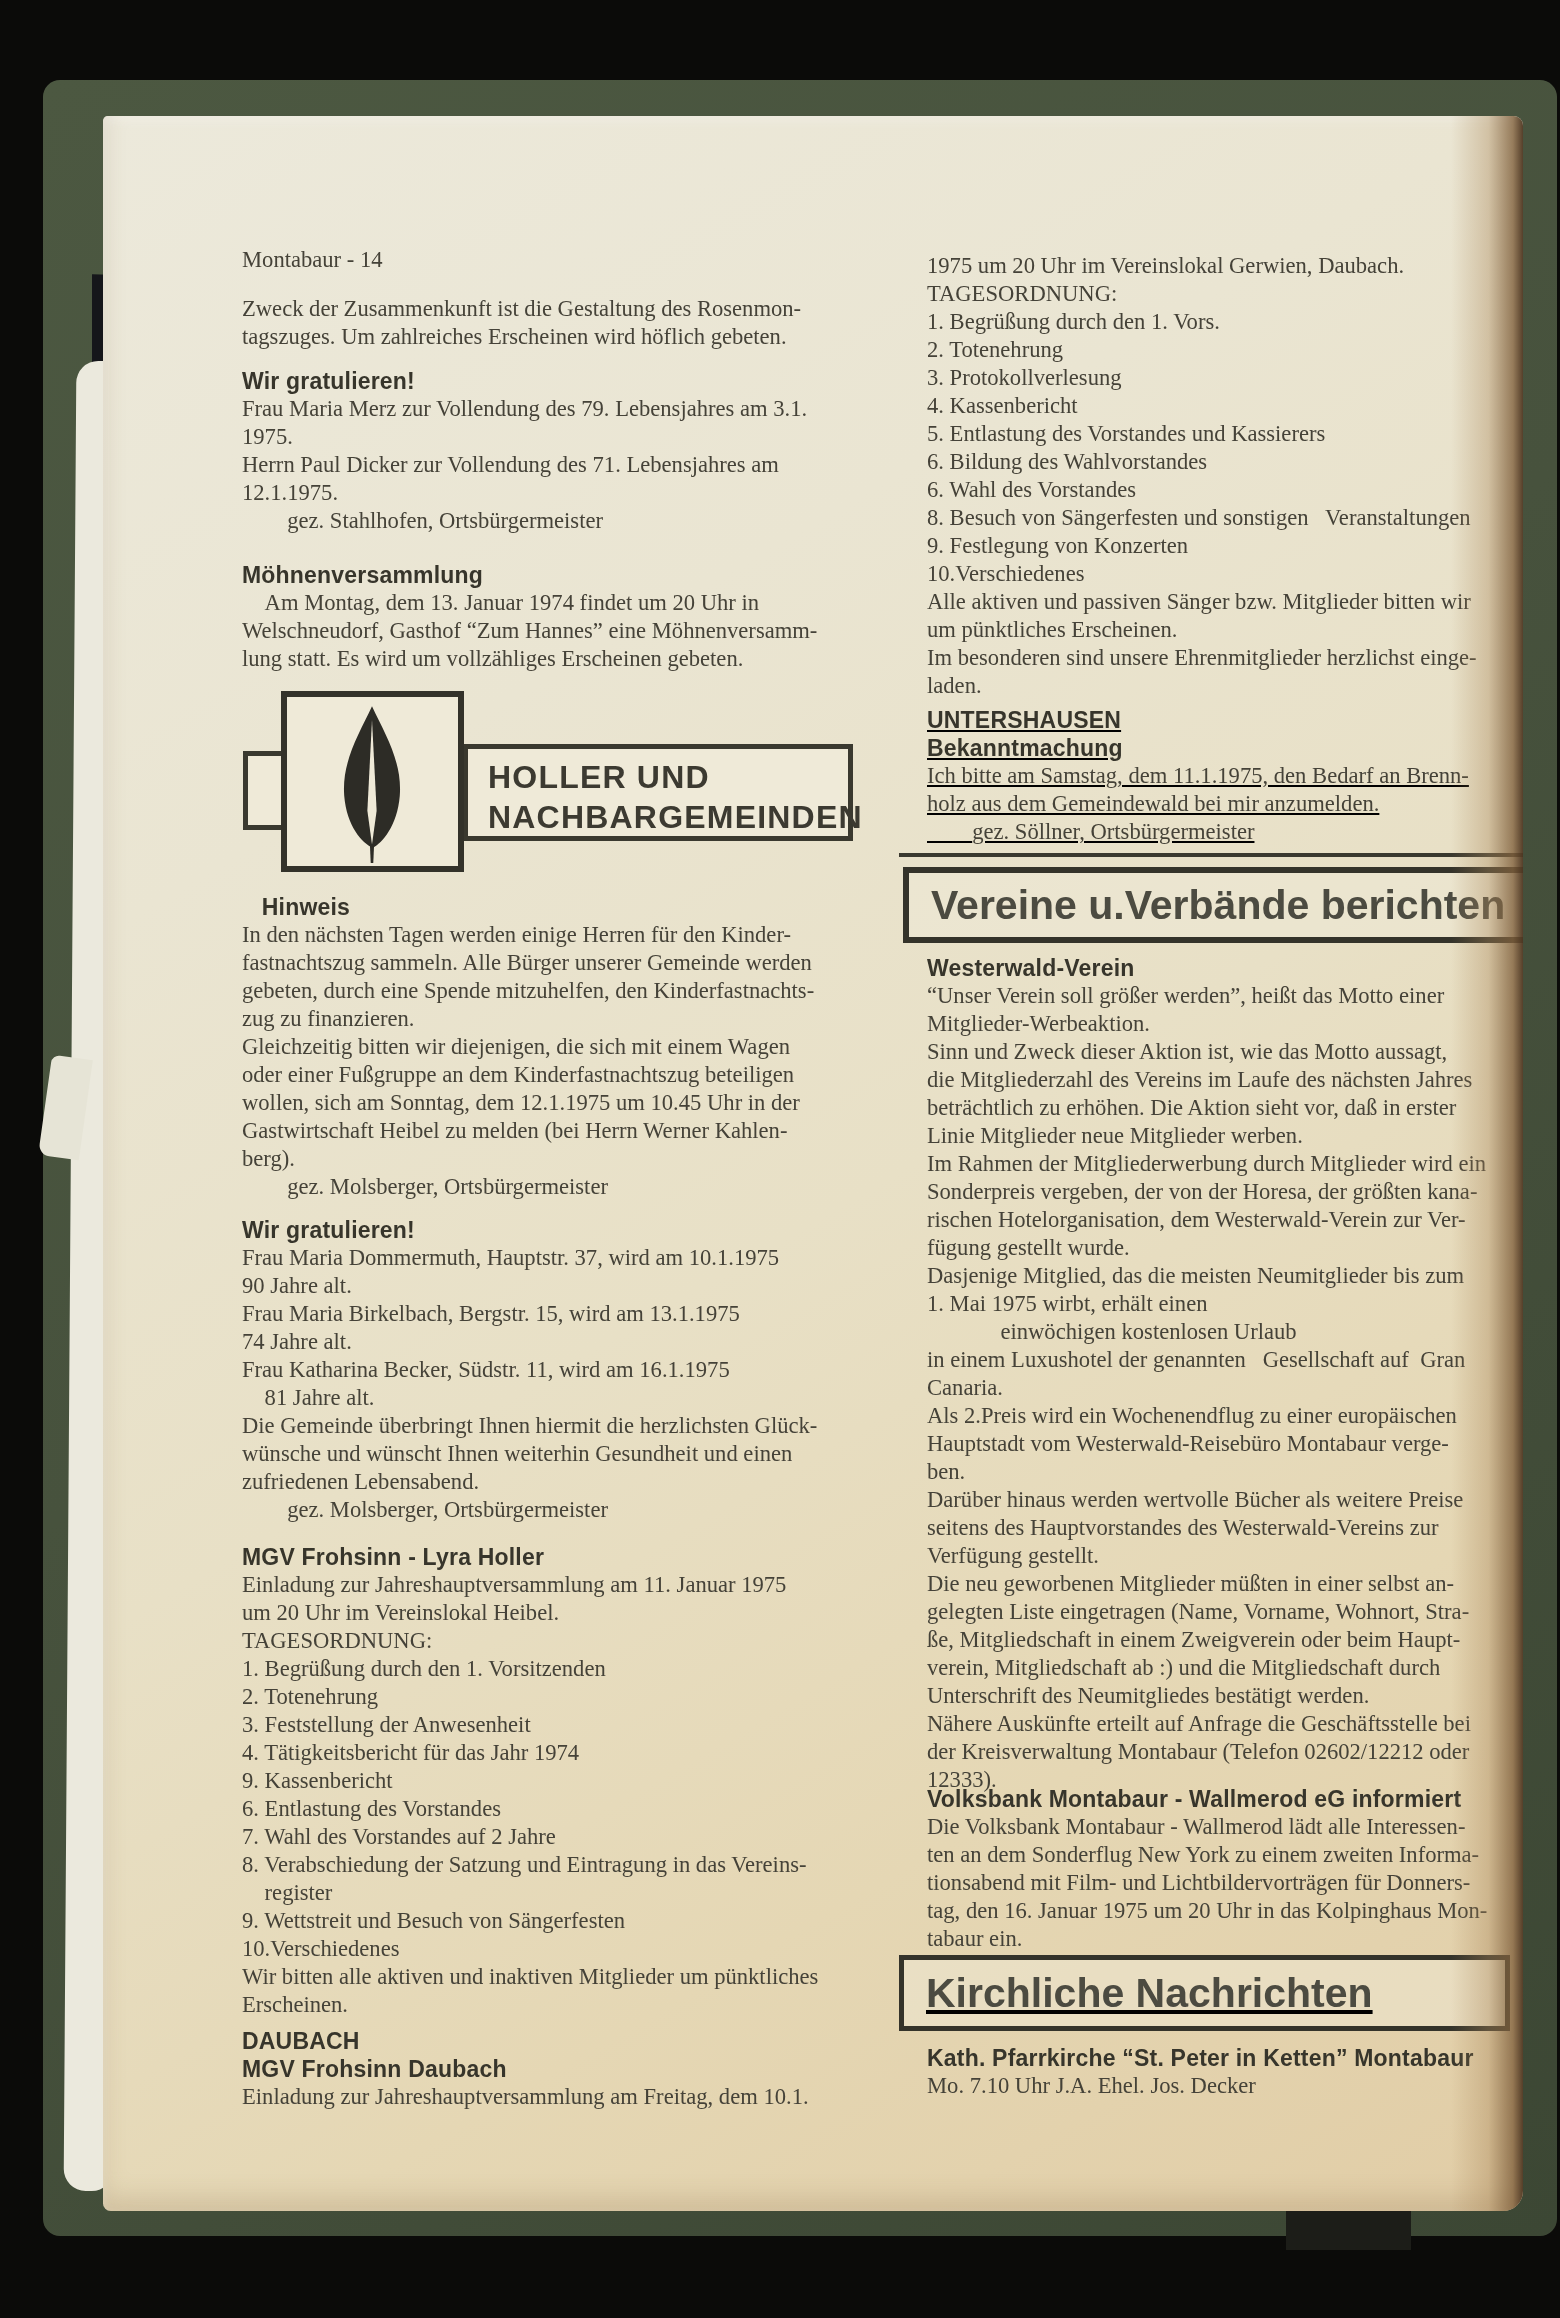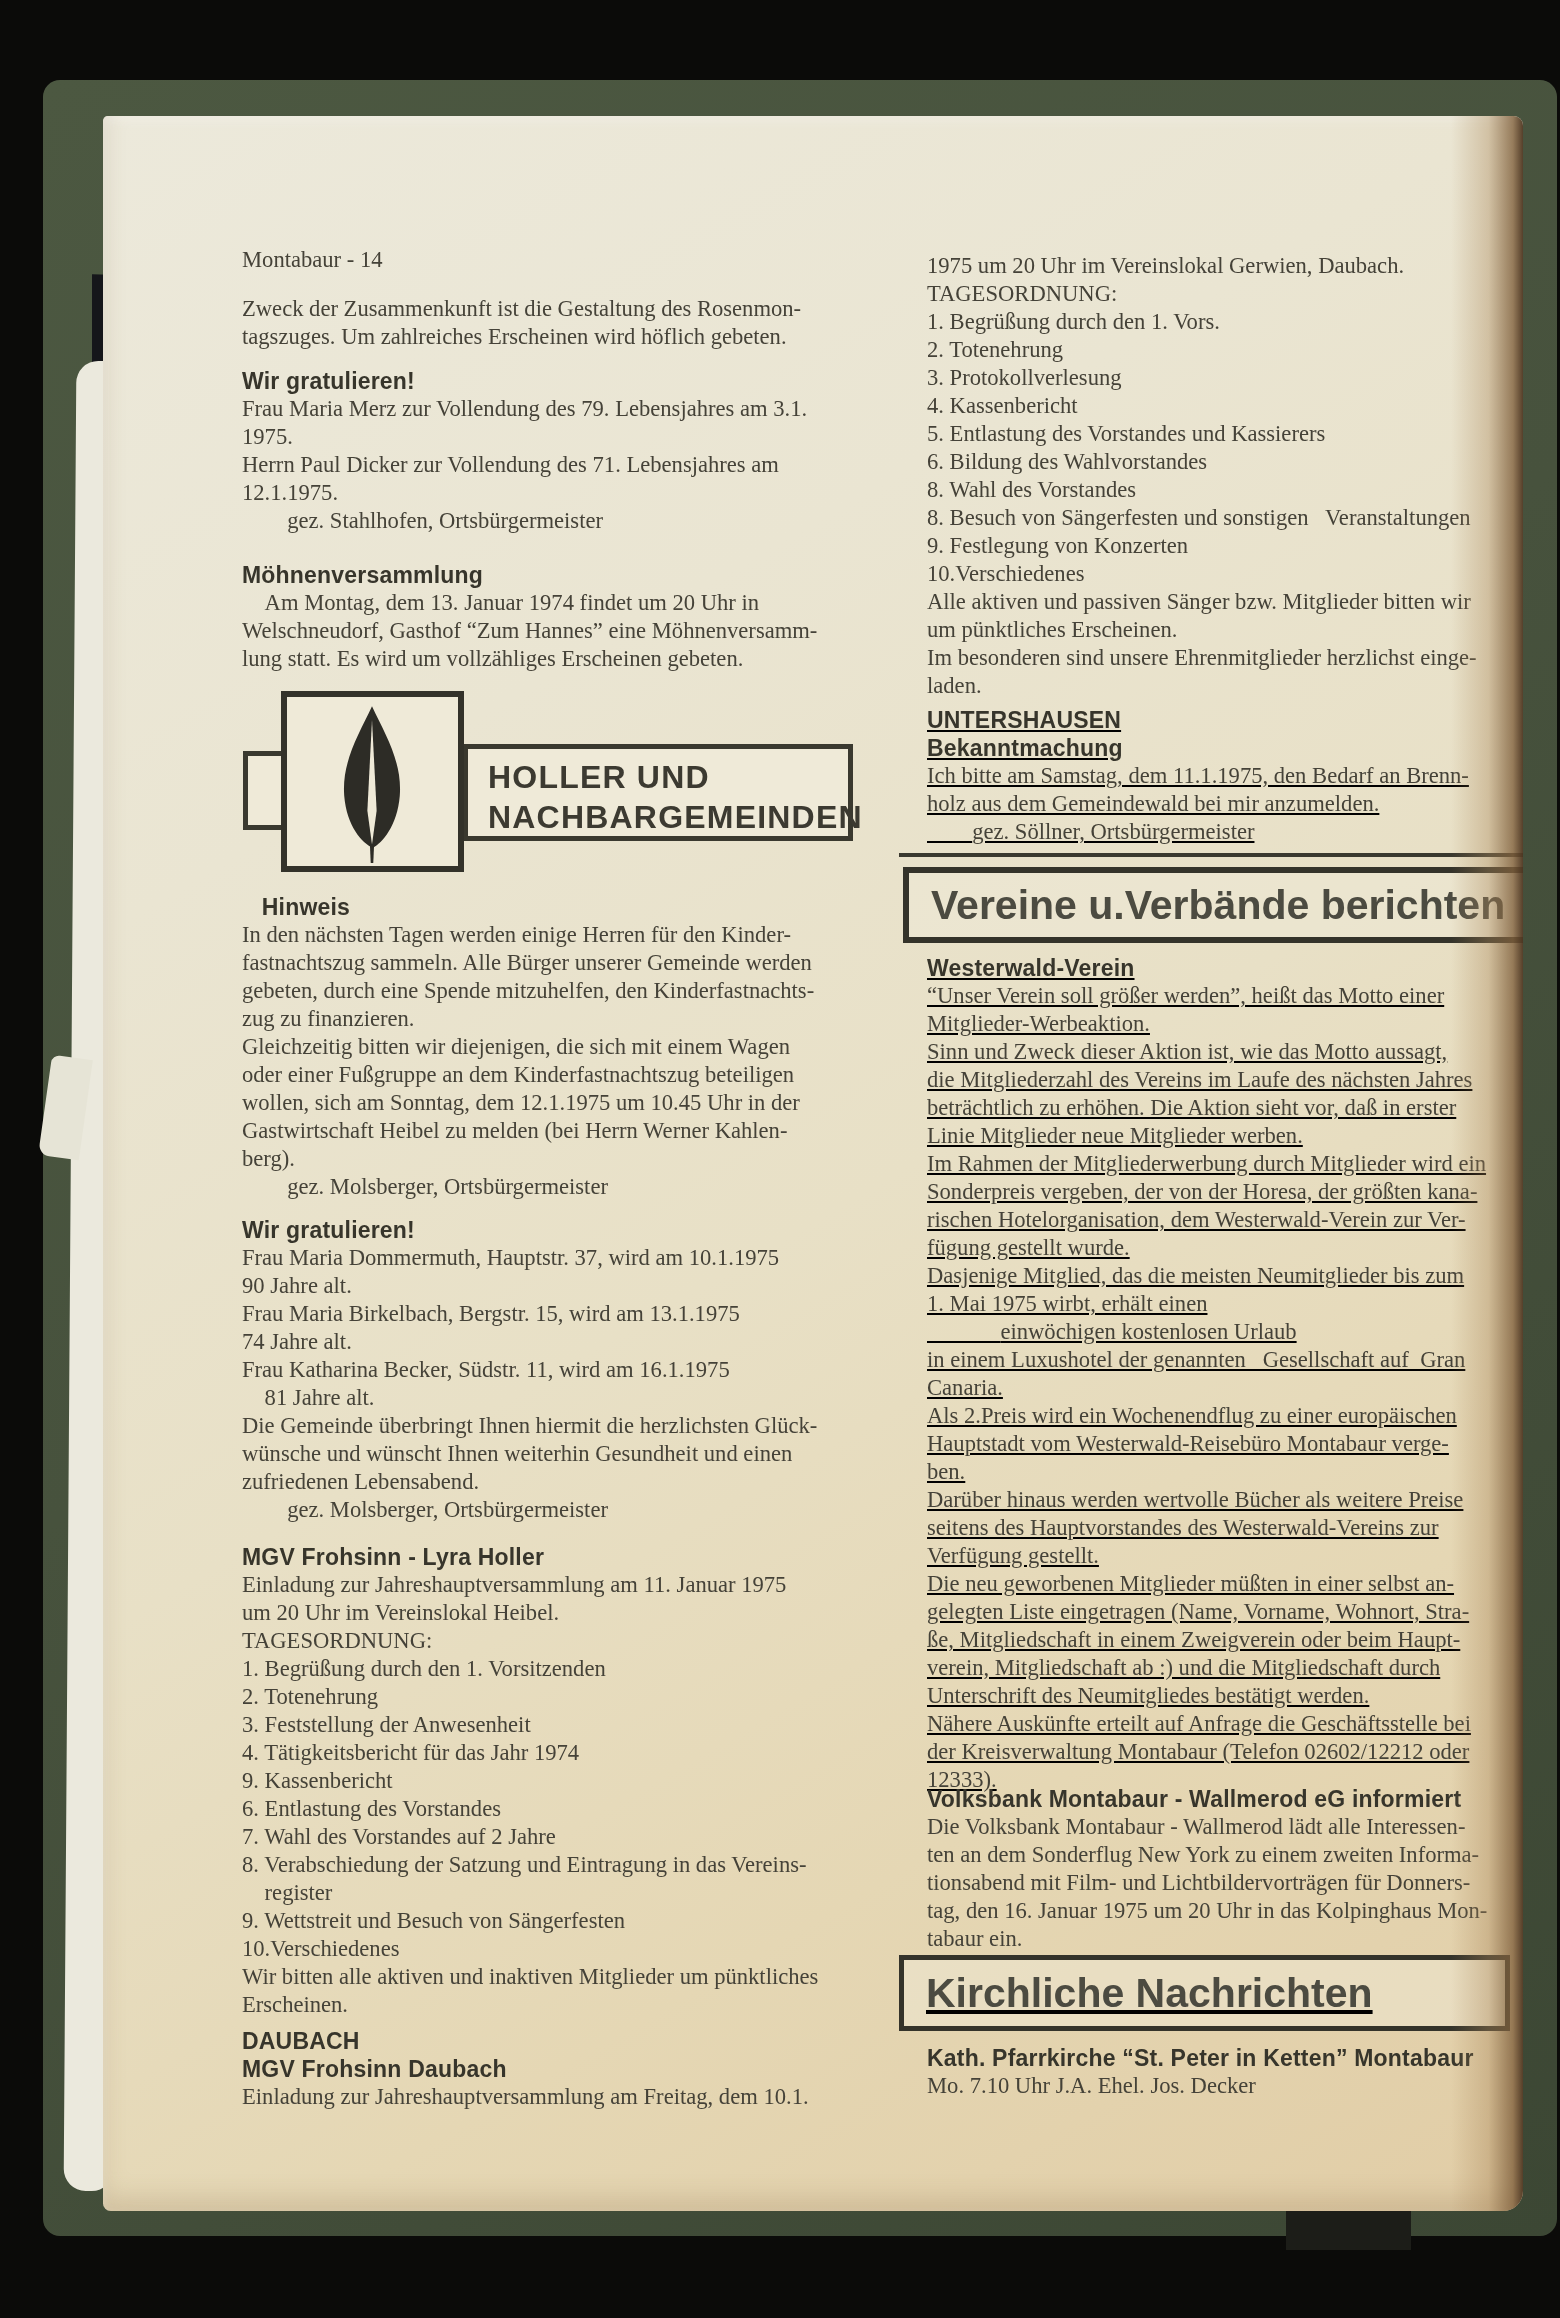--- a/index.html
+++ b/index.html
@@ -160,37 +160,37 @@
     <div id="col-right" class="col">
         <div class="sec" style="top: 136px;">
           <div class="ln">1975 um 20 Uhr im Vereinslokal Gerwien, Daubach.</div>
           <div class="ln">TAGESORDNUNG:</div>
           <div class="ln">1. Begrüßung durch den 1. Vors.</div>
           <div class="ln">2. Totenehrung</div>
           <div class="ln">3. Protokollverlesung</div>
           <div class="ln">4. Kassenbericht</div>
           <div class="ln">5. Entlastung des Vorstandes und Kassierers</div>
           <div class="ln">6. Bildung des Wahlvorstandes</div>
-          <div class="ln">8. Wahl des Vorstandes</div>
+          <div class="ln">6. Wahl des Vorstandes</div>
           <div class="ln">8. Besuch von Sängerfesten und sonstigen   Veranstaltungen</div>
           <div class="ln">9. Festlegung von Konzerten</div>
           <div class="ln">10.Verschiedenes</div>
           <div class="ln">Alle aktiven und passiven Sänger bzw. Mitglieder bitten wir</div>
           <div class="ln">um pünktliches Erscheinen.</div>
           <div class="ln">Im besonderen sind unsere Ehrenmitglieder herzlichst einge-</div>
           <div class="ln">laden.</div>
         </div>
         <div class="sec" style="top: 590px; text-decoration: underline;">
           <div class="h">UNTERSHAUSEN</div>
           <div class="h">Bekanntmachung</div>
           <div class="ln">Ich bitte am Samstag, dem 11.1.1975, den Bedarf an Brenn-</div>
           <div class="ln">holz aus dem Gemeindewald bei mir anzumelden.</div>
           <div class="ln">        gez. Söllner, Ortsbürgermeister</div>
         </div>
-        <div class="sec" style="top: 838px; text-decoration: underline;">
+        <div class="sec" style="top: 838px;">
           <div class="h">Westerwald-Verein</div>
           <div class="ln">“Unser Verein soll größer werden”, heißt das Motto einer</div>
           <div class="ln">Mitglieder-Werbeaktion.</div>
           <div class="ln">Sinn und Zweck dieser Aktion ist, wie das Motto aussagt,</div>
           <div class="ln">die Mitgliederzahl des Vereins im Laufe des nächsten Jahres</div>
           <div class="ln">beträchtlich zu erhöhen. Die Aktion sieht vor, daß in erster</div>
           <div class="ln">Linie Mitglieder neue Mitglieder werben.</div>
           <div class="ln">Im Rahmen der Mitgliederwerbung durch Mitglieder wird ein</div>
           <div class="ln">Sonderpreis vergeben, der von der Horesa, der größten kana-</div>
           <div class="ln">rischen Hotelorganisation, dem Westerwald-Verein zur Ver-</div>

